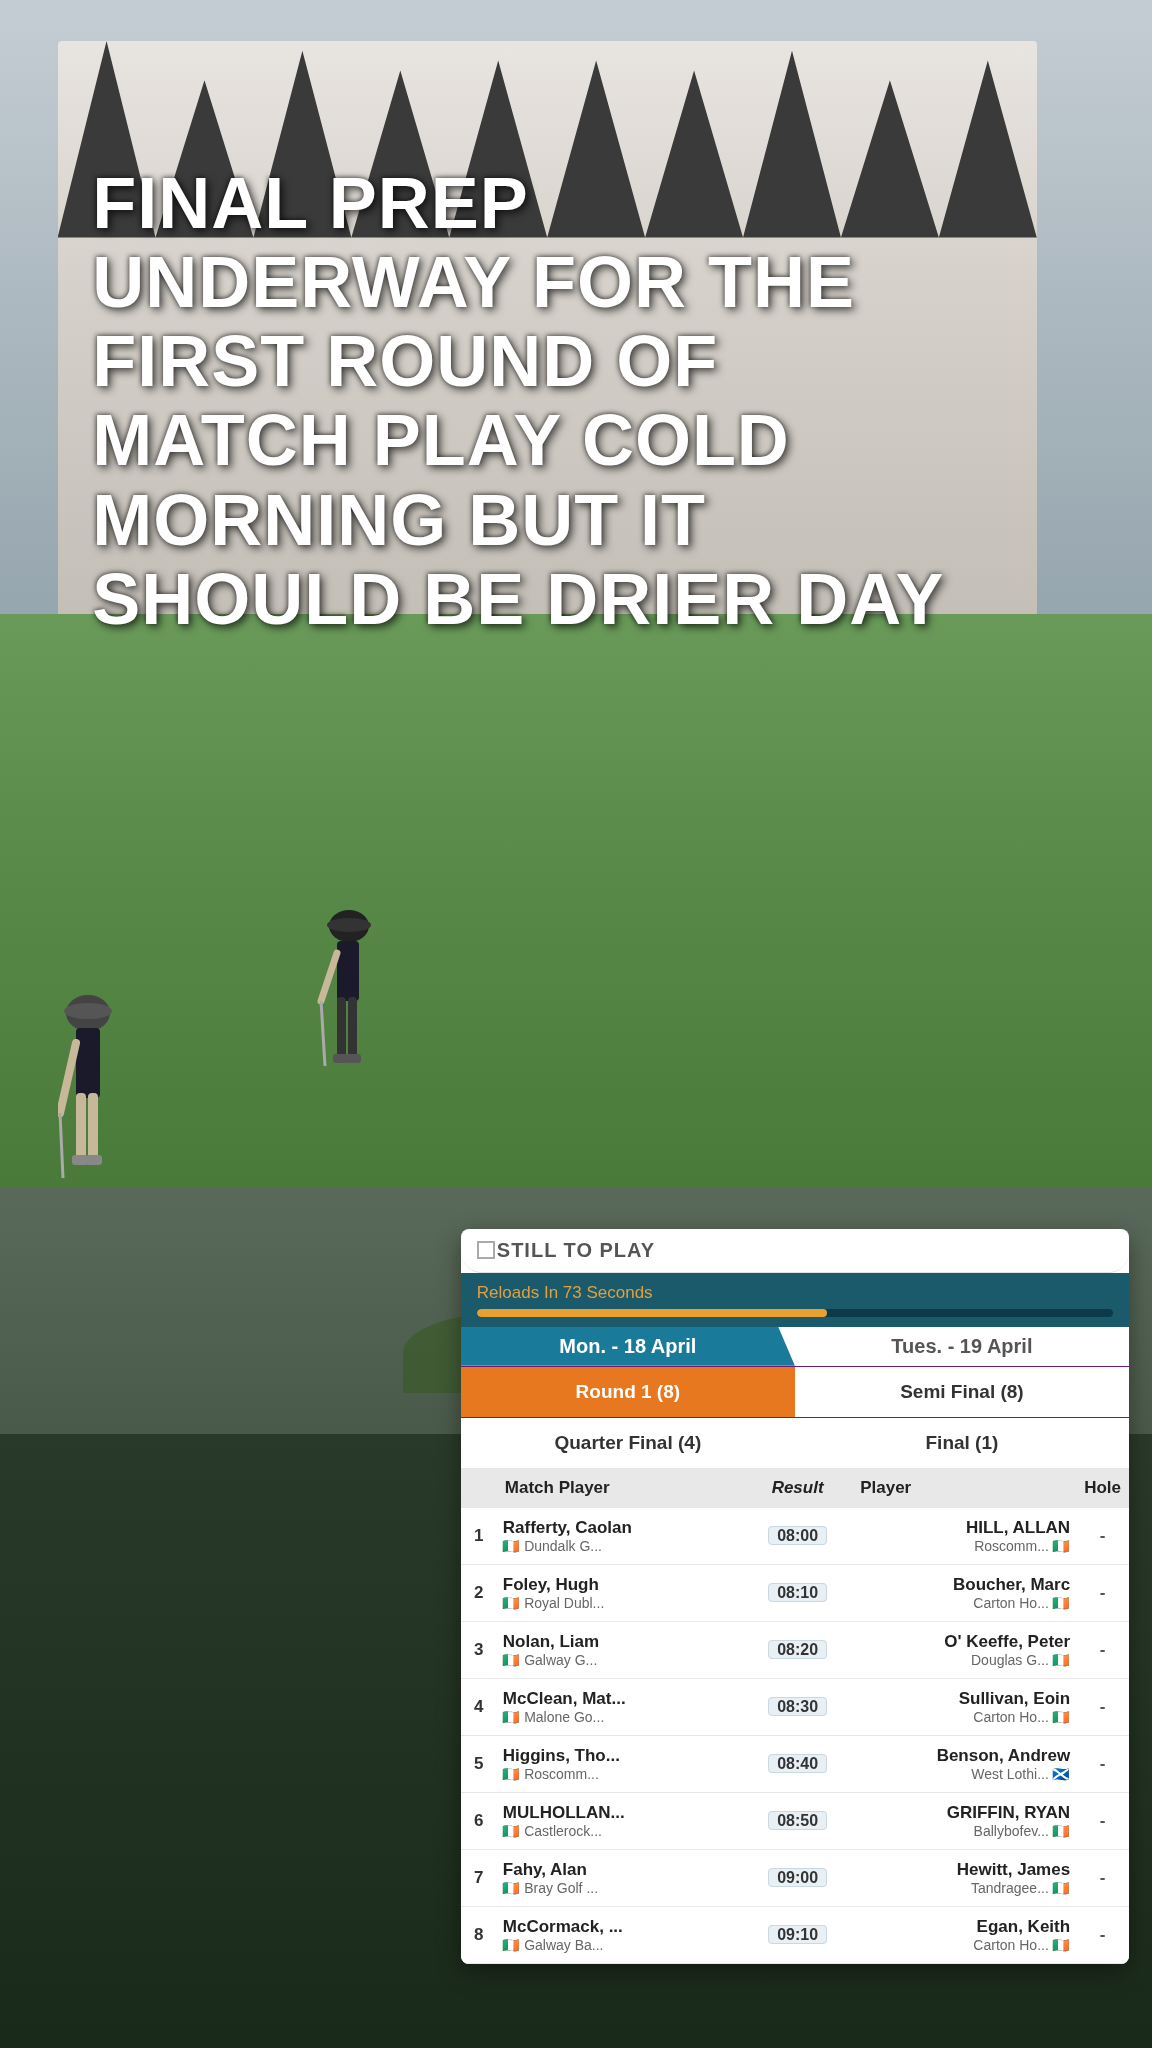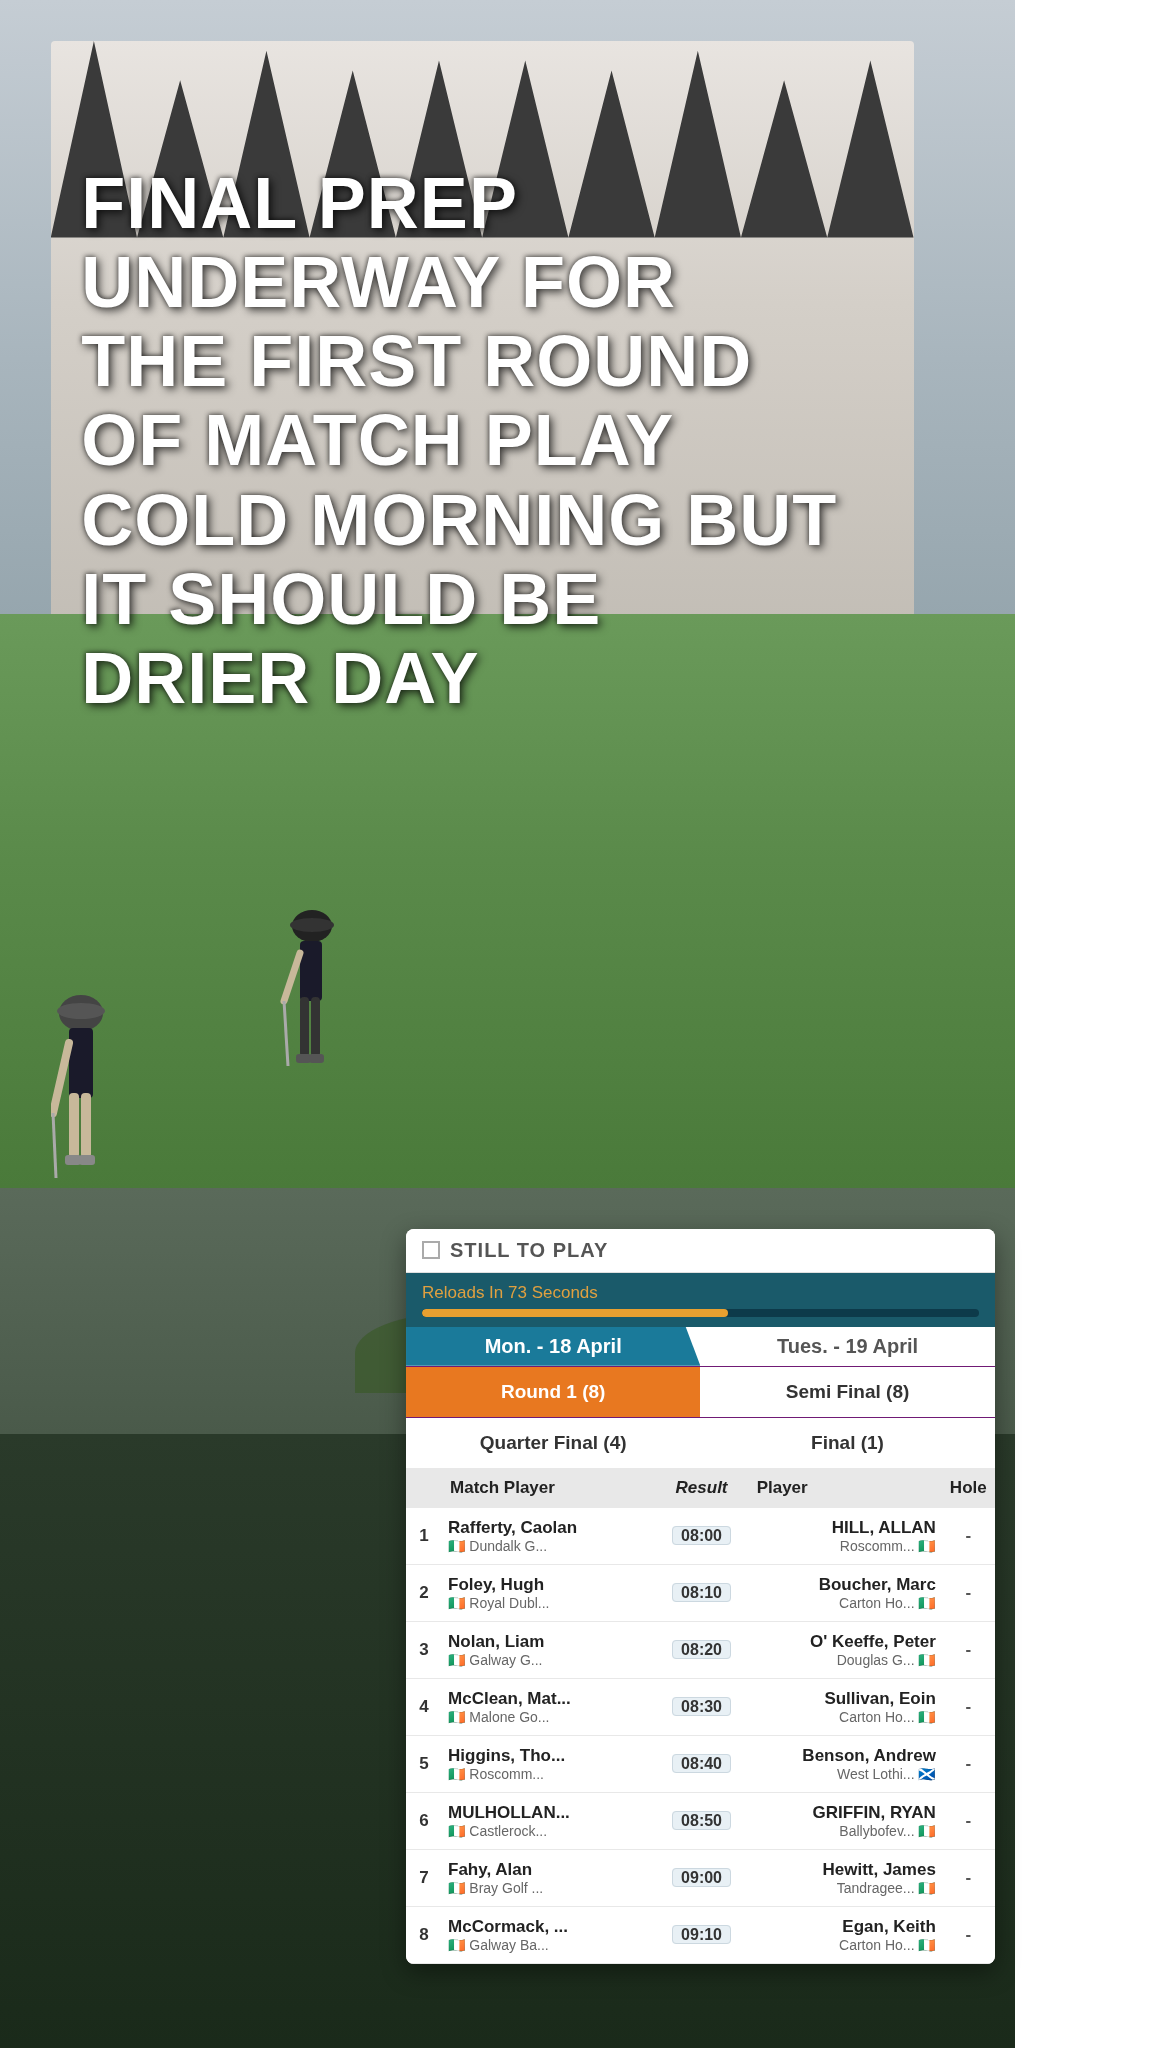--- a/index.html
+++ b/index.html
@@ -4,21 +4,21 @@
   <style>
     * { margin: 0; padding: 0; box-sizing: border-box; }
     html, body {
       width: 1152px;
       height: 2048px;
       overflow: hidden;
       font-family: -apple-system, BlinkMacSystemFont, 'Helvetica Neue', Arial, sans-serif;
     }
 
     .page-wrapper {
-      width: 1015px;
+      width: 1152px;
       height: 2048px;
       position: relative;
       background: #2a4a2a;
     }
 
     
     .sky-layer {
       position: absolute;
       top: 0; left: 0;
       width: 100%;
@@ -124,22 +124,23 @@
       box-shadow: 0 8px 24px rgba(0,0,0,0.4);
       z-index: 20;
     }
 
     
     .still-to-play-bar {
       background: white;
       padding: 10px 16px;
       display: flex;
       align-items: center;
-      gap: 10px;
+      gap: 2px;
       border-bottom: 1px solid #e0e0e0;
+      border-radius: 21px;
     }
     .checkbox-icon {
       width: 18px;
       height: 18px;
       border: 2px solid #aaa;
       background: white;
       display: inline-block;
       flex-shrink: 0;
     }
     .still-to-play-label {

